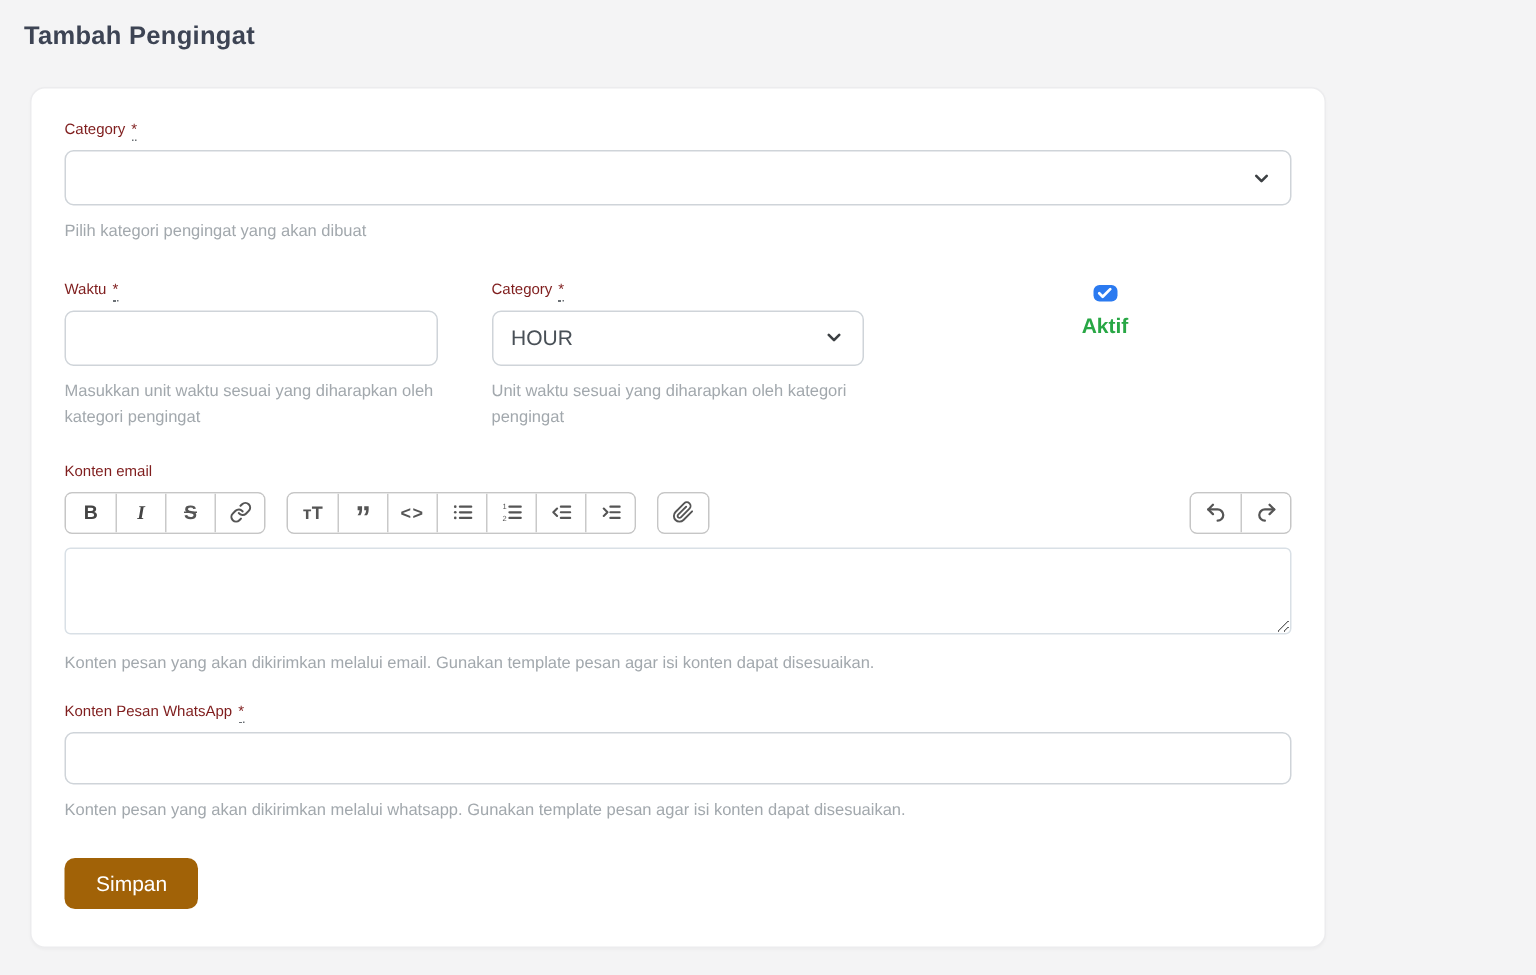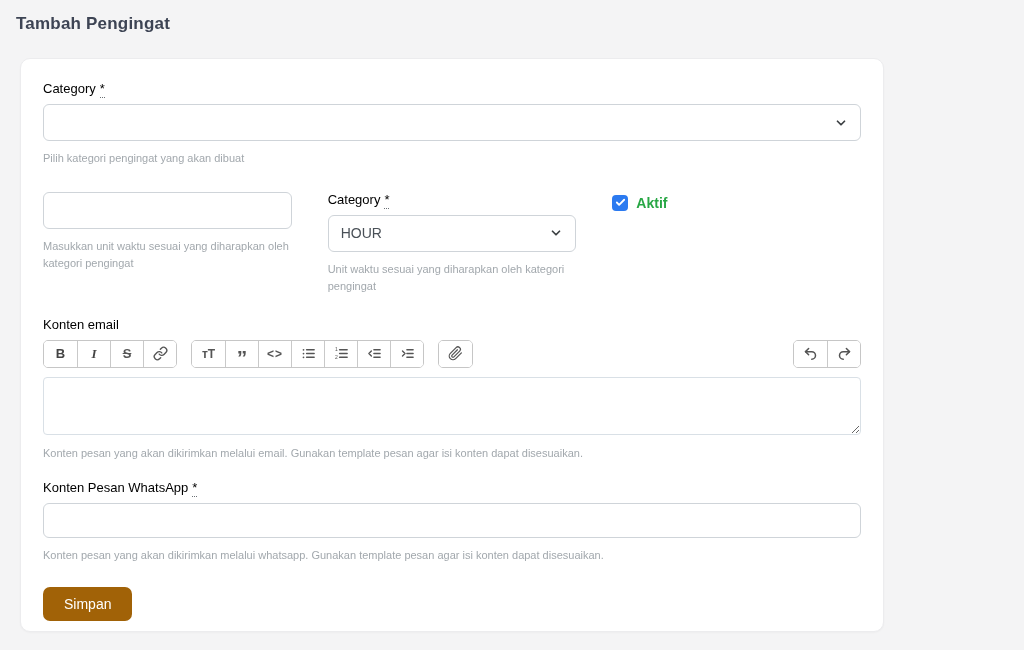--- a/index.html
+++ b/index.html
@@ -14,21 +14,21 @@
   .page-title {
     font-size:17px; font-weight:700; color:#3d4454;
     padding:14px 16px 0 16px; letter-spacing:.2px;
   }
   .card {
     position:absolute; left:20px; right:20px; top:58px; bottom:18px;
     background:#ffffff; border:1px solid #ececee; border-radius:10px;
     box-shadow:0 1px 2px rgba(0,0,0,.03);
     padding:22px;
   }
-  .field-label { font-size:13px; color:#000000; margin-bottom:8px; }
+  .field-label { font-size:10px; color:#7f1d1d; margin-bottom:8px; }
   .req { margin-left:4px; border-bottom:1px dotted #6b7075; padding-bottom:1px; }
   .helper { font-size:11px; color:#a2a8ad; line-height:1.6; margin-top:9px; }
 
   .select-box {
     height:37px; width:100%; background:#fff;
     border:1px solid #cfd4d9; border-radius:6px;
     display:flex; align-items:center; justify-content:space-between;
     padding:0 12px; font-size:14px; color:#495057; cursor:pointer;
   }
   .text-input {
@@ -37,21 +37,21 @@
     padding:0 12px; font-size:14px; color:#495057; outline:none;
     font-family:"Liberation Sans", sans-serif;
   }
   .chev { flex:0 0 auto; display:flex; }
 
   .row3 {
     display:grid; grid-template-columns:1fr 1fr 1fr; column-gap:36px;
     margin-top:24px;
   }
 
-  .check-row { display:flex; align-items:center; gap:8px; height:18px; margin-top:2px; }
+  .check-row { display:flex; align-items:center; gap:8px; height:18px; margin-top:2px;flex-direction:column; }
   .checkbox {
     width:16px; height:16px; border-radius:4px; background:#2b7af0;
     display:flex; align-items:center; justify-content:center; cursor:pointer;
   }
   .check-label { font-size:14px; color:#28a745; font-weight:600; }
   .check-helper { font-size:11px; color:#a2a8ad; line-height:1.7; margin-top:5px; }
 
   .section { margin-top:21px; }
   .toolbar { display:flex; align-items:center; margin-top:2px; }
   .btn-group {
@@ -107,20 +107,23 @@
             </svg>
         </span>
       </div>
       <div class="helper">Pilih kategori pengingat yang akan dibuat</div>
     </div>
 
     
     <div class="row3">
 
       <div>
+        <div class="field-label">
+          <span>Waktu</span><span class="req">*</span>
+        </div>
         <input class="text-input" type="text" value="" style="">
         <div class="helper">Masukkan unit waktu sesuai yang diharapkan oleh kategori pengingat</div>
       </div>
 
       <div>
         <div class="field-label">
           <span>Category</span><span class="req">*</span>
         </div>
         <div class="select-box">
           <span>HOUR</span>

